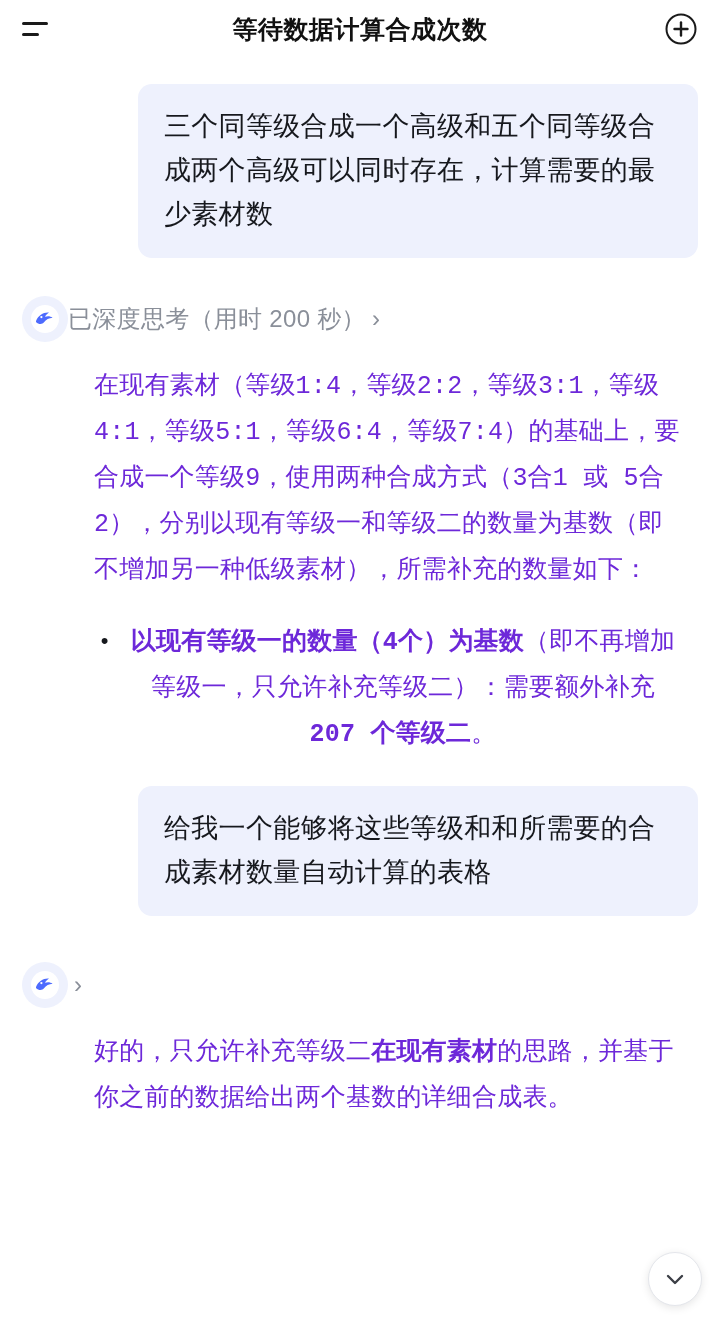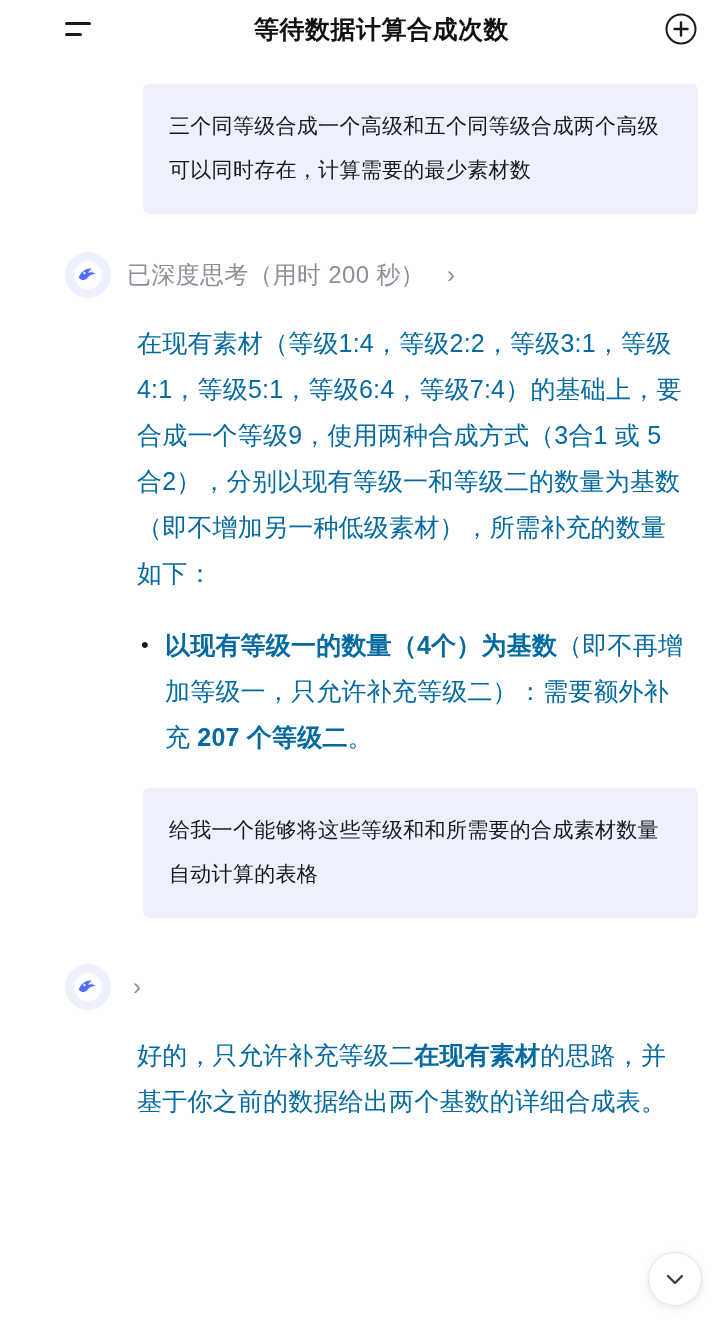--- a/index.html
+++ b/index.html
@@ -10,21 +10,20 @@
     font-family: "Liberation Sans", "DejaVu Sans", sans-serif;
     color: #1a1a1a;
     overflow: hidden;
   }
   .app {
     position: relative;
     width: 720px; height: 1340px;
     background: #ffffff;
     display: flex;
     flex-direction: column;
-    padding-left: 43px;
   }
 
   
   .header {
     position: relative;
     height: 58px;
     flex: 0 0 58px;
     display: flex;
     align-items: center;
     justify-content: center;
@@ -76,36 +75,35 @@
 
   .msg-user-row {
     display: flex;
     justify-content: flex-end;
     padding: 0 22px 0 100px;
     margin-bottom: 38px;
   }
   .bubble-user {
     background: #eef1fd;
     color: #16181d;
-    border-radius: 6px;
+    border-radius: 14px;
     padding: 20px 26px 22px 26px;
-    font-size: 21px;
+    font-size: 27px;
     line-height: 44px;
     max-width: 560px;
     letter-spacing: 0.3px;
   }
 
   .assistant-block {
     padding: 0 22px 0 22px;
     margin-bottom: 10px;
   }
   .think-row {
     display: flex;
     align-items: center;
-    gap: 16px;
     margin-bottom: 22px;
   }
   .ds-avatar {
     width: 46px; height: 46px;
     border-radius: 50%;
     background: #eef1fd;
     display: flex;
     align-items: center;
     justify-content: center;
     flex: 0 0 46px;
@@ -121,37 +119,39 @@
     font-size: 24px;
     margin-left: 6px;
     line-height: 1;
   }
 
   .assistant-text {
     padding-left: 72px;
     padding-right: 14px;
     font-size: 25px;
     line-height: 46px;
-    color: #0369a1;
+    color: #6d28d9;
     letter-spacing: 0.2px;
+    font-family: Liberation Mono, monospace;
   }
   .assistant-text p { margin: 0 0 26px 0; }
   .assistant-text p.tight { margin-bottom: 22px; }
 
   ul.bullets {
     margin: 0 0 28px 0;
     padding: 0;
     list-style: none;
   }
   ul.bullets li {
     position: relative;
     padding-left: 28px;
     margin-bottom: 20px;
     font-size: 25px;
     line-height: 46px;
+    text-align: center;
   }
   ul.bullets li::before {
     content: "•";
     position: absolute;
     left: 4px;
     top: 0;
     font-size: 22px;
     color: #16181d;
   }
   b { font-weight: 700; }

